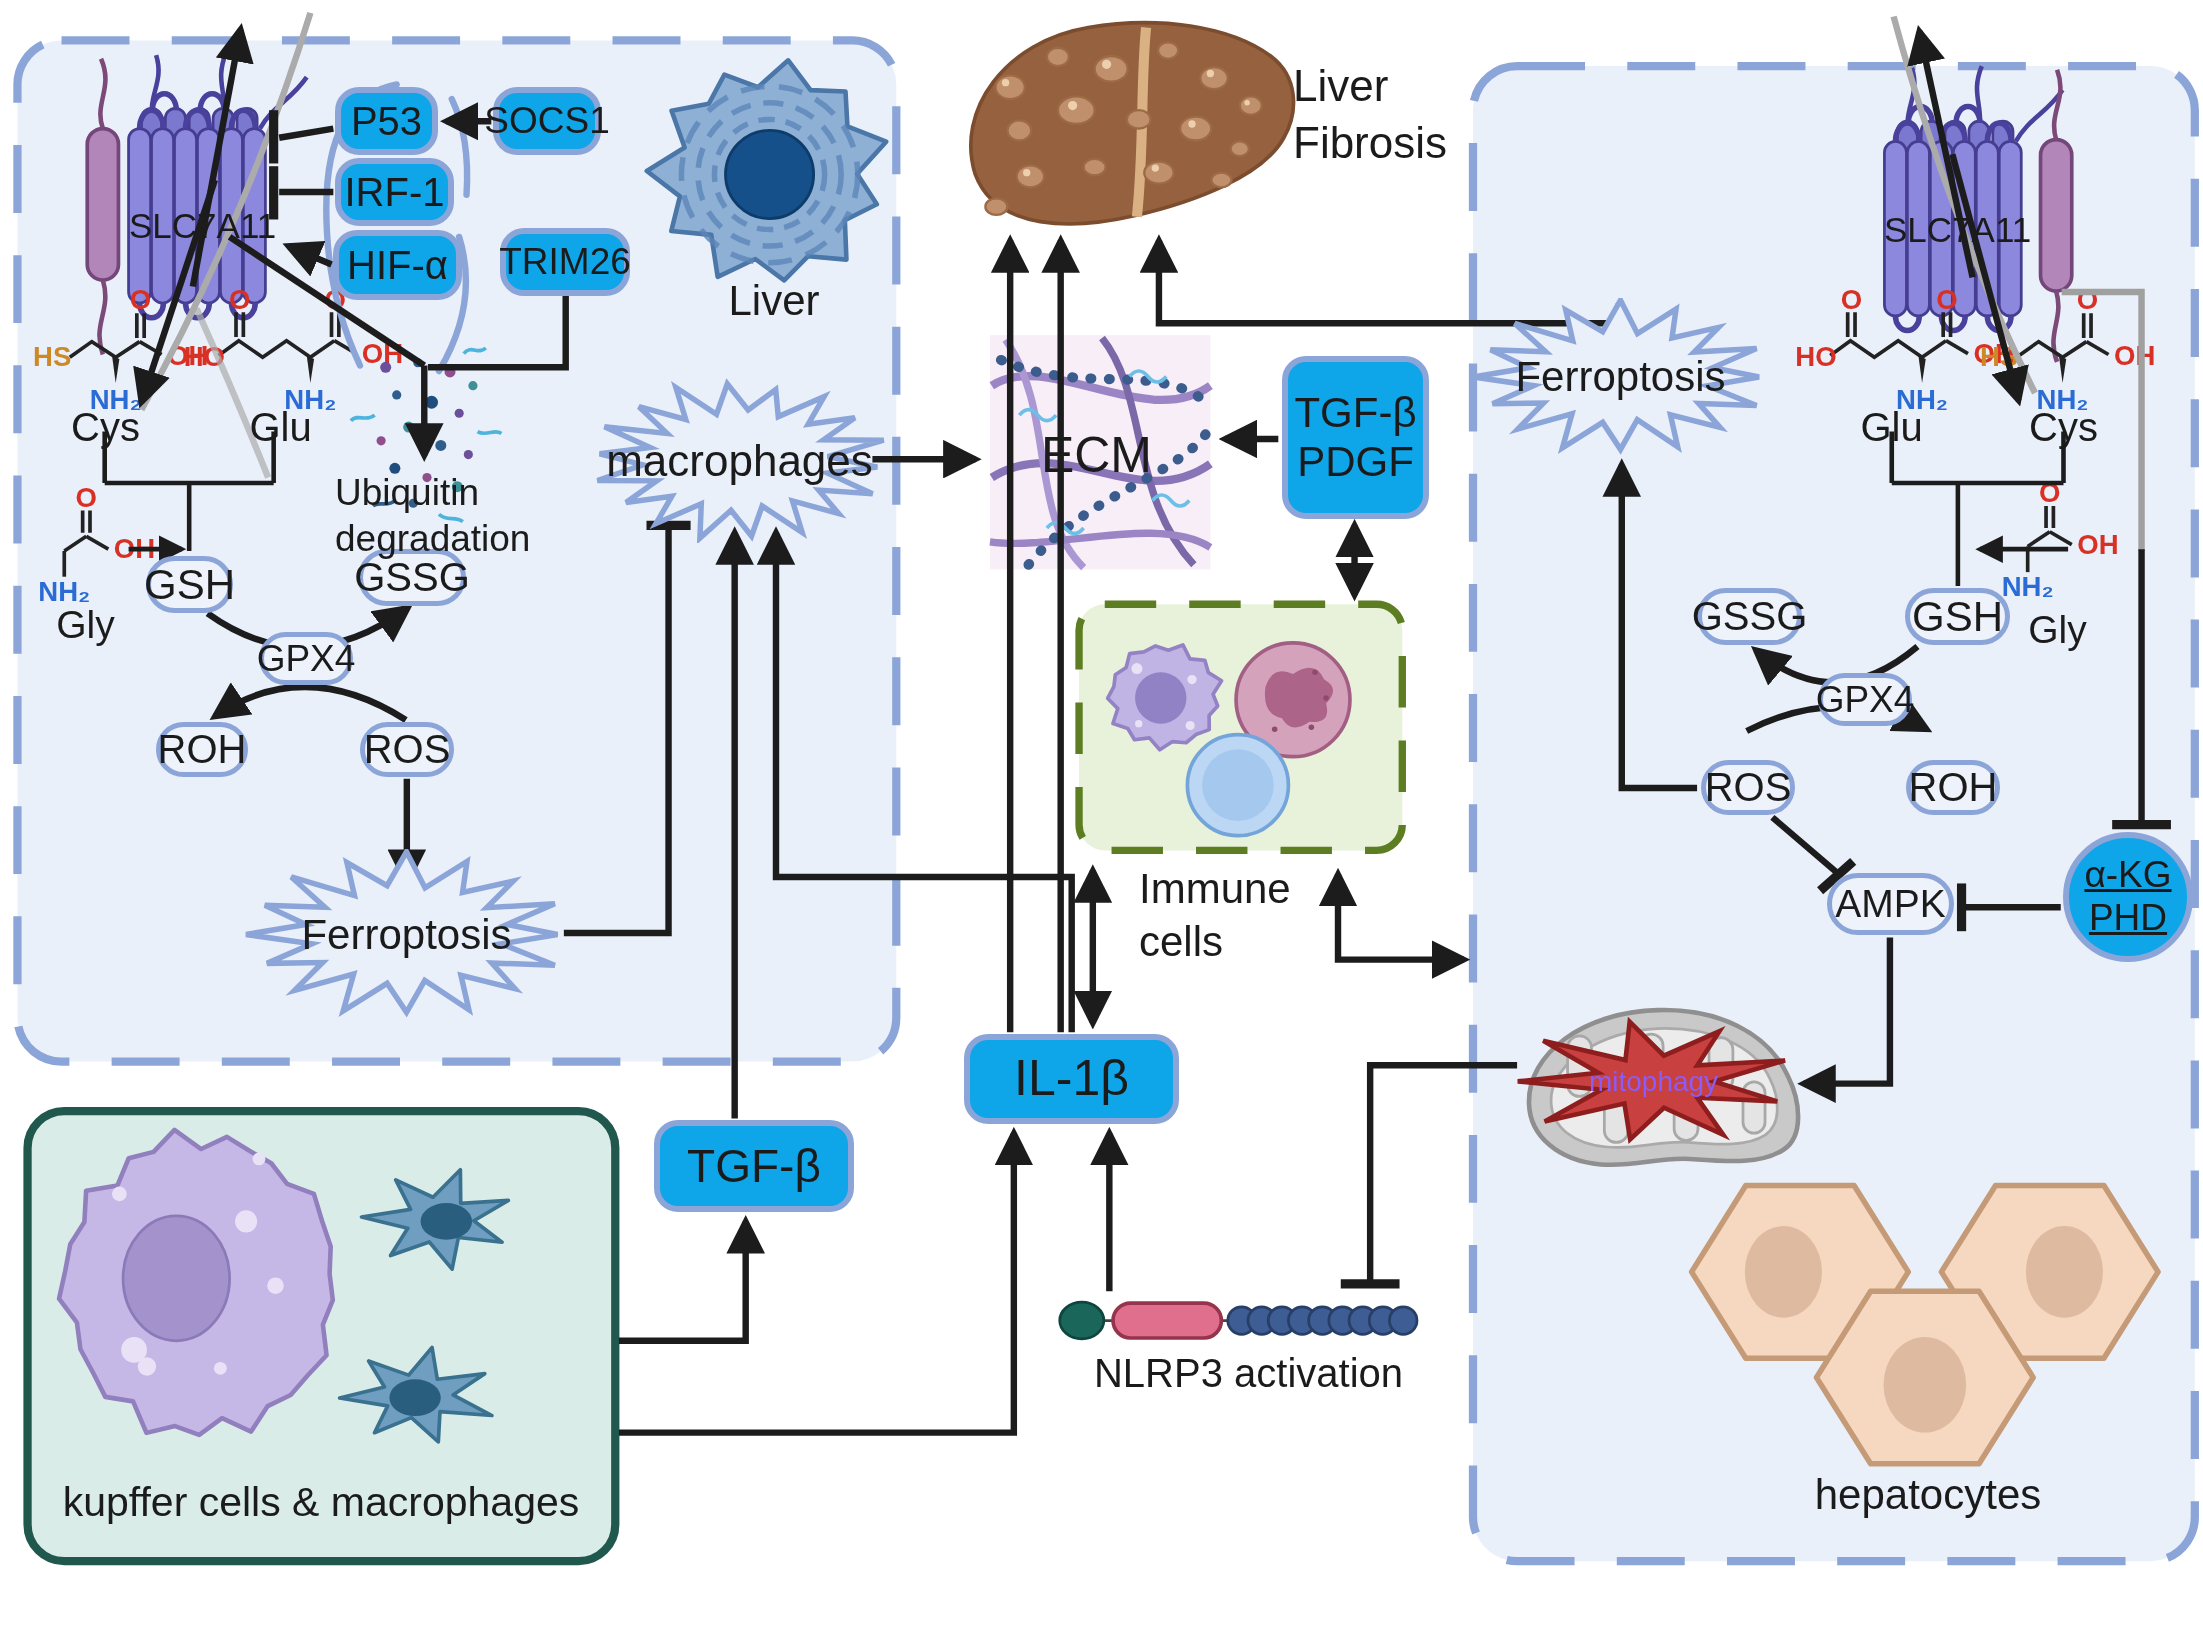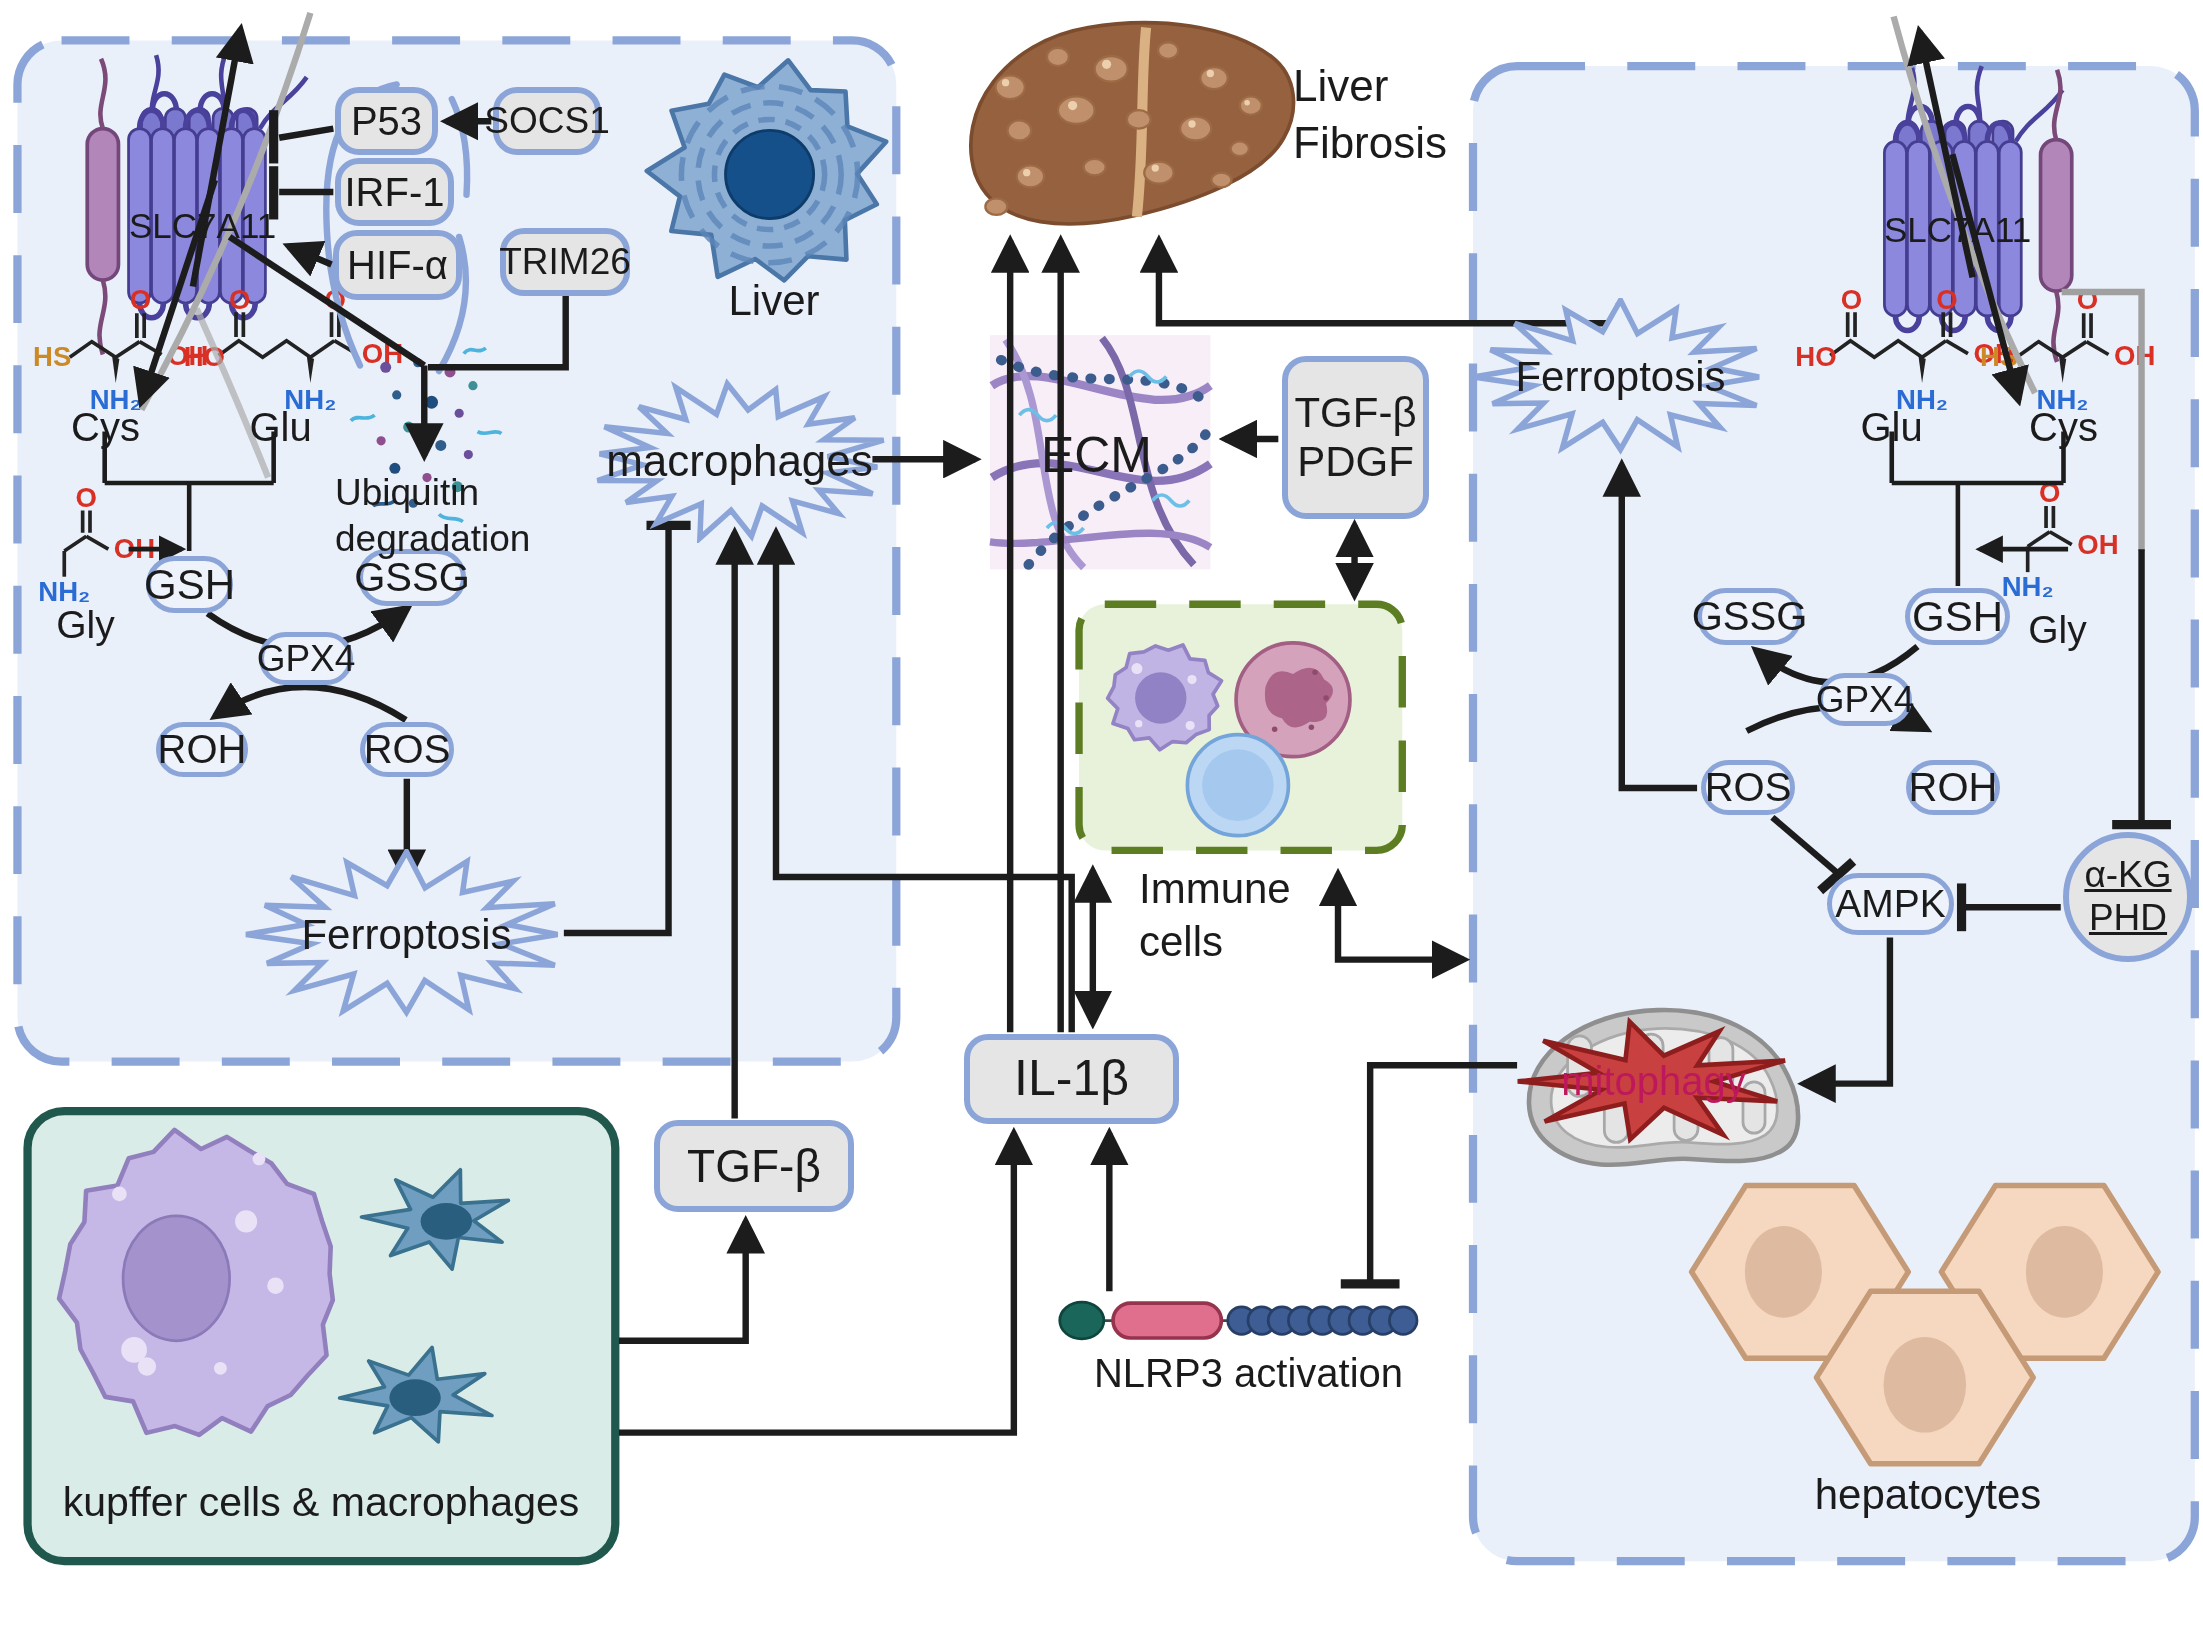--- a/index.html
+++ b/index.html
@@ -8,21 +8,21 @@
     font-family:"Liberation Sans","DejaVu Sans",sans-serif;color:#1b1b1b;overflow:hidden;
   }
   svg.overlay{position:absolute;left:0;top:0;z-index:1;}
   .pill{
     position:absolute;display:flex;align-items:center;justify-content:center;
     background:#edf2fb;border:5.5px solid #8ca5d8;border-radius:917px;
     font-size:40px;z-index:3;box-sizing:border-box;
   }
   .rbox{
     position:absolute;display:flex;flex-direction:column;align-items:center;justify-content:center;
-    background:#e5e5e5;border:6.4px solid #8ca5d8;border-radius:24px;
+    background:#0ea5e9;border:6.4px solid #8ca5d8;border-radius:24px;
     font-size:42px;z-index:3;box-sizing:border-box;line-height:1.15;
   }
   .circlebox{border-radius:50%;text-decoration:underline;}
   .lbl{position:absolute;z-index:4;line-height:1.25;}
   .starwrap{position:absolute;z-index:3;}
   .starwrap svg{position:absolute;left:0;top:0;}
   .starlabel{position:absolute;inset:0;display:flex;align-items:center;justify-content:center;z-index:2;}
   .bond{stroke:#222;stroke-width:4;fill:none;}
   .atom{font-size:30px;font-weight:700;fill:#3a3a3a;}
   .atom.o{fill:#d93025;}
@@ -405,21 +405,21 @@
 <div class="starwrap" style="left:1469px;top:298px;width:303px;height:158px">
   <svg width="303" height="158" viewBox="0 0 330 172">
       <polygon fill="#eaf0fa" stroke="#8ca5d8" stroke-width="6" points="315.9,86.0 259.6,95.5 313.2,117.1 250.1,114.8 273.4,140.9 219.4,127.2 227.3,162.1 183.3,132.5 165.0,164.8 145.6,135.4 101.8,163.2 112.2,126.0 53.3,142.6 81.1,114.4 25.6,115.2 70.4,95.5 4.6,86.0 64.6,75.9 23.4,56.3 83.5,58.4 49.9,27.7 113.0,46.6 105.4,13.2 145.6,36.6 165.0,2.4 183.5,38.8 225.5,12.1 221.1,43.5 271.7,32.0 245.2,58.9 313.2,54.9 265.4,75.9"></polygon>
     </svg>
   <div class="starlabel" style="font-size:42px">Ferroptosis</div>
 </div>
 <div class="starwrap" style="left:1511px;top:1017px;width:285px;height:129px">
   <svg width="285" height="129" viewBox="0 0 310 140">
       <polygon fill="#c8403f" stroke="#8e1e1e" stroke-width="5" points="289.6,91.6 202.5,87.6 231.0,128.0 166.4,98.5 129.6,133.0 123.4,94.0 36.6,113.6 98.4,79.0 7.3,69.9 94.9,60.4 35.0,25.6 124.5,46.7 129.1,5.0 166.3,41.9 226.7,15.4 202.6,52.5 298.1,47.1 220.8,70.0"></polygon>
     </svg>
-  <div class="starlabel" style="font-size:40px;color:#be185d">mitophagy</div>
+  <div class="starlabel" style="font-size:28px;color:#8b5cf6">mitophagy</div>
 </div>
 
 <div class="rbox" style="left:335px;top:87px;width:103px;height:68px;font-size:40px">
     <span>P53</span>
   </div>
 <div class="rbox" style="left:493px;top:87px;width:108px;height:68px;font-size:37px">
     <span>SOCS1</span>
   </div>
 <div class="rbox" style="left:335px;top:158px;width:119px;height:68px;font-size:40px">
     <span>IRF-1</span>

